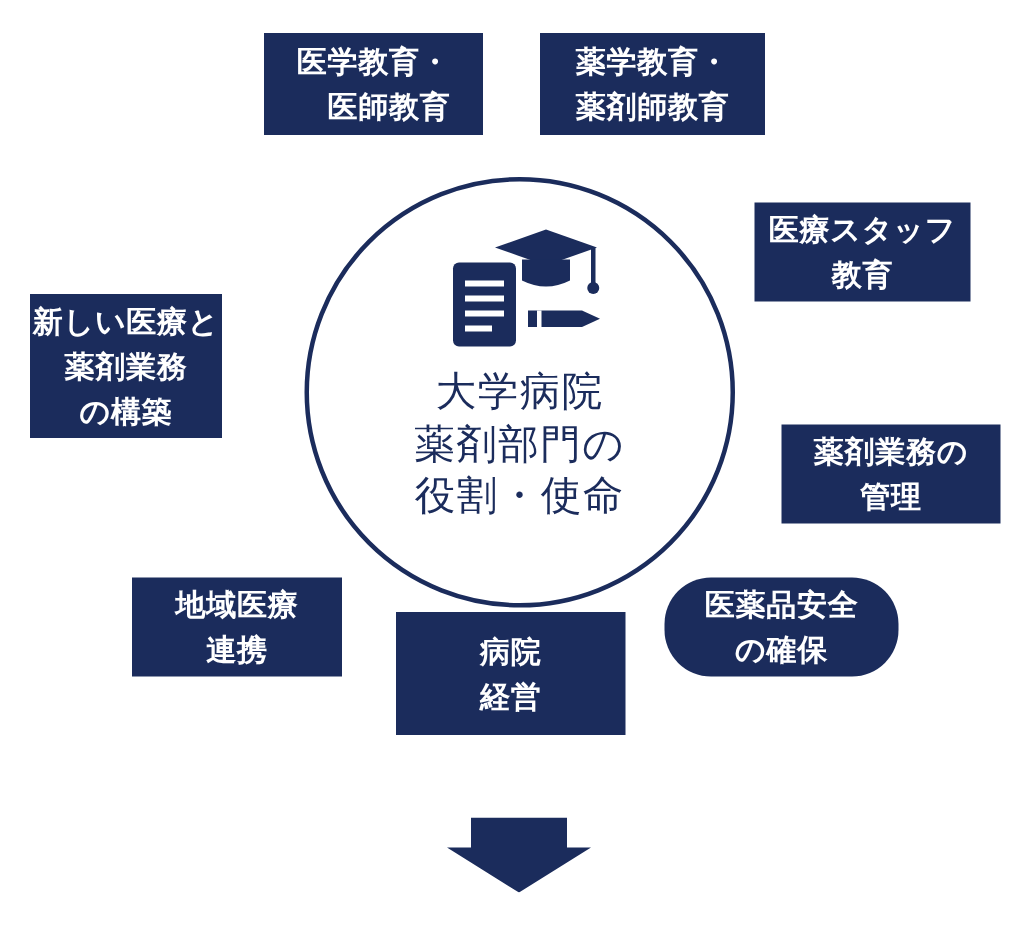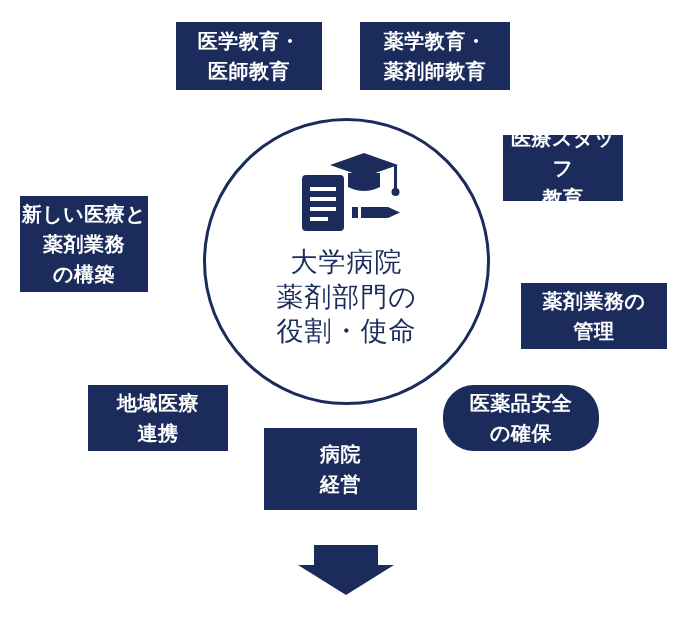--- a/index.html
+++ b/index.html
@@ -53,27 +53,27 @@
     font-weight: bold;
     line-height: 1.5;
     text-align: center;
     white-space: pre-line;
     display: flex;
     align-items: center;
     justify-content: center;
     box-sizing: border-box;
     letter-spacing: 0.5px;
   }
-  .n-med-edu      { left: 176px; top: 22px;  width: 146px; height: 68px; }
+  .n-med-edu      { left: 176px; top: 22px;  width: 146px; height: 68px; text-align: right; }
   .n-pharm-edu    { left: 360px; top: 22px;  width: 150px; height: 68px; }
-  .n-staff-edu    { left: 503px; top: 135px; width: 120px; height: 66px; }
+  .n-staff-edu    { left: 503px; top: 135px; width: 144px; height: 66px; }
   .n-ops-mgmt     { left: 521px; top: 255px; width: 146px; height: 66px; margin-top: 28px; }
   .n-new-medical  { left: 20px;  top: 196px; width: 128px; height: 96px; }
   .n-regional     { left: 88px;  top: 385px; width: 140px; height: 66px; }
-  .n-hospital     { left: 264px; top: 428px; width: 153px; height: 82px; }
+  .n-hospital     { left: 264px; top: 408px; width: 153px; height: 82px; }
   .n-drug-safety  { left: 443px; top: 385px; width: 156px; height: 66px; border-radius: 31px; }
   .down-arrow {
     position: absolute;
     left: 298px;
     top: 545px;
     width: 96px;
     height: 50px;
   }
 </style>
 </head>

